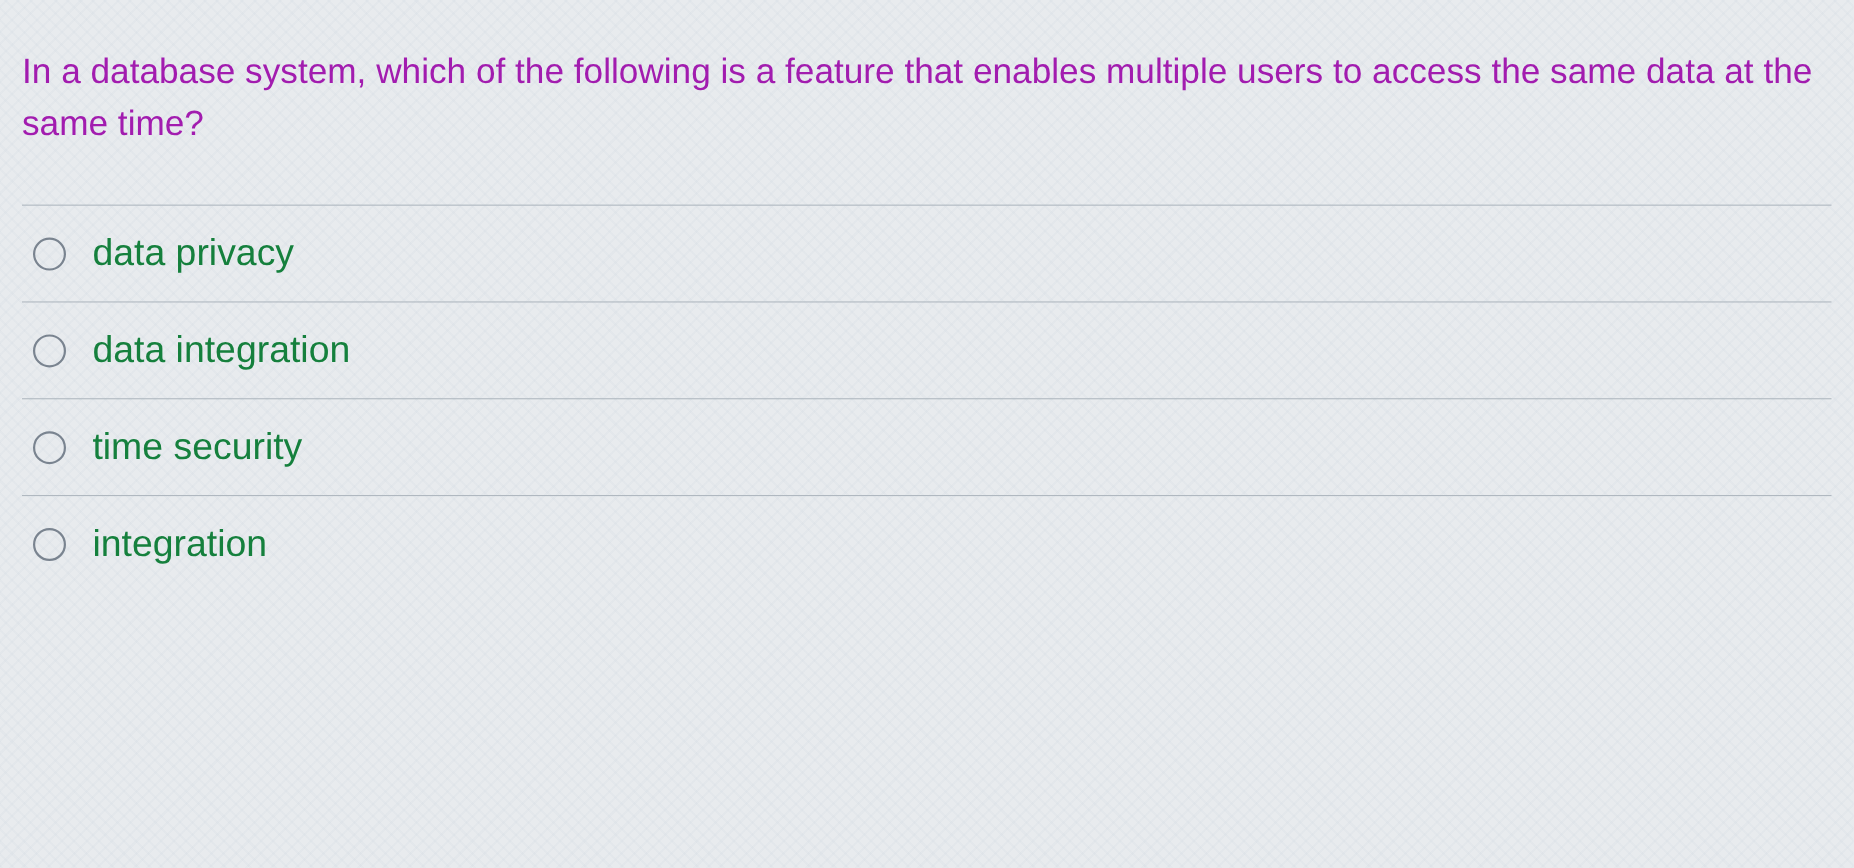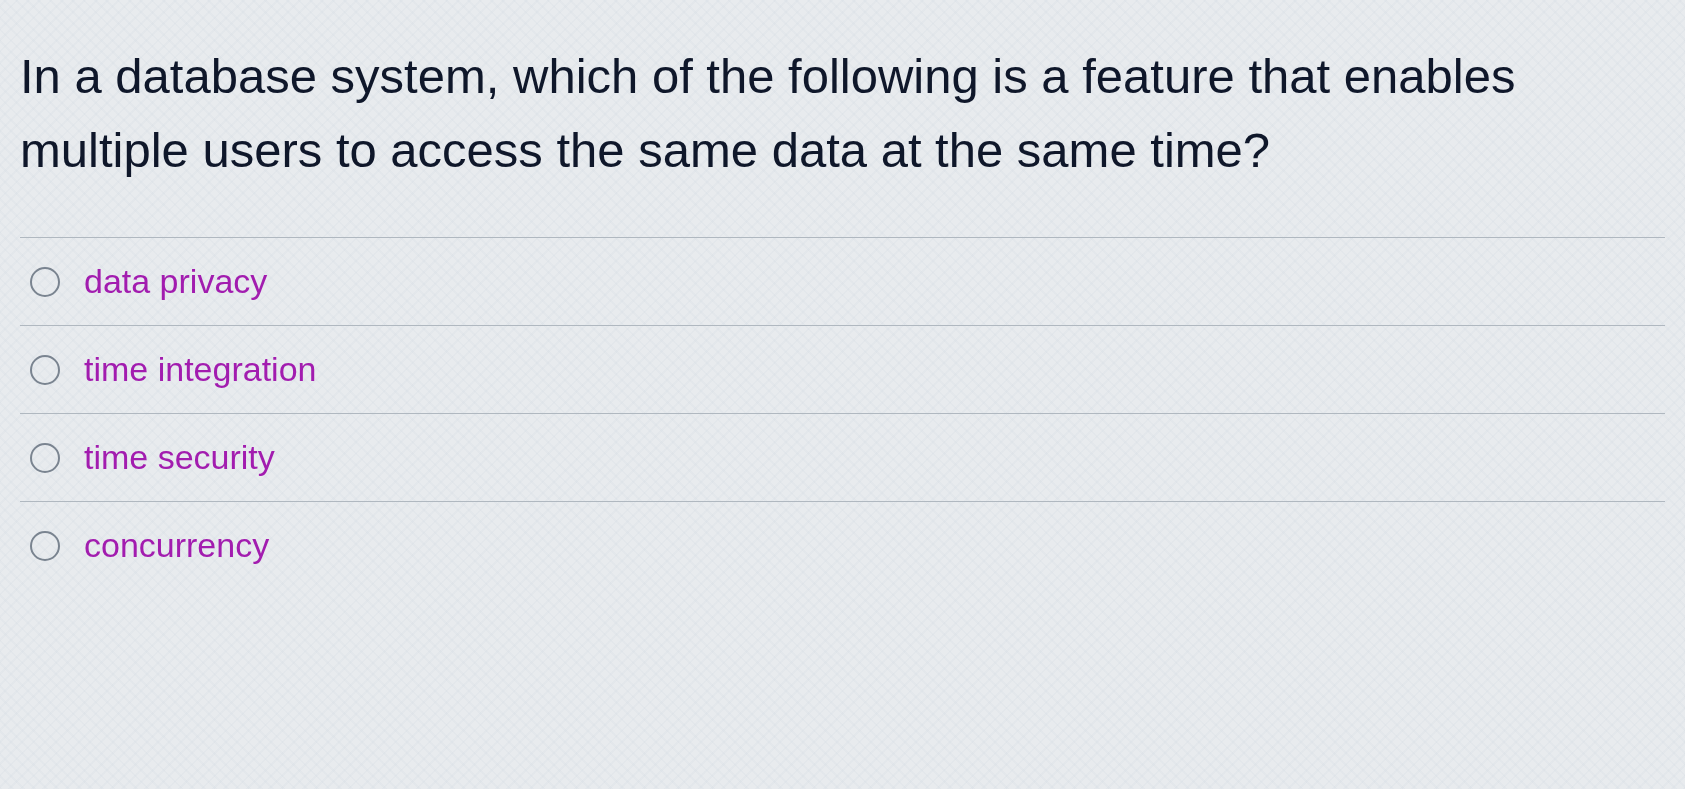--- a/index.html
+++ b/index.html
@@ -15,23 +15,23 @@
         repeating-linear-gradient(-45deg, rgba(200,210,220,0.15) 0px, rgba(200,210,220,0.15) 2px, transparent 2px, transparent 8px);
       width: 1685px;
       height: 789px;
       padding: 40px 20px 20px 20px;
       color: #3a4148;
     }
     .question-container {
       width: 100%;
     }
     .question-text {
-      font-size: 49px;
+      font-size: 32px;
       line-height: 1.5;
-      color: #0f172a;
+      color: #a21caf;
       margin-bottom: 50px;
       padding-left: 0px;
       font-weight: 400;
     }
     .options-list {
       width: 100%;
     }
     .option-row {
       display: flex;
       align-items: center;
@@ -46,46 +46,46 @@
       width: 30px;
       height: 30px;
       border: 2.5px solid #7a8490;
       border-radius: 50%;
       margin-right: 24px;
       flex-shrink: 0;
       background: transparent;
     }
     .option-label {
       font-size: 34px;
-      color: #a21caf;
+      color: #15803d;
       font-weight: 400;
     }
   </style>
 </head>
 <body>
 
 <div class="question-container">
   <div class="question-text">In a database system, which of the following is a feature that enables multiple users to access the same data at the same time?</div>
 
   <div class="options-list">
 
     <div class="option-row">
       <div class="radio-circle"></div>
       <div class="option-label">data privacy</div>
     </div>
 
     <div class="option-row">
       <div class="radio-circle"></div>
-      <div class="option-label">time integration</div>
+      <div class="option-label">data integration</div>
     </div>
 
     <div class="option-row">
       <div class="radio-circle"></div>
       <div class="option-label">time security</div>
     </div>
 
     <div class="option-row">
       <div class="radio-circle"></div>
-      <div class="option-label">concurrency</div>
+      <div class="option-label">integration</div>
     </div>
 
   </div>
 </div>
 
 </body></html>

